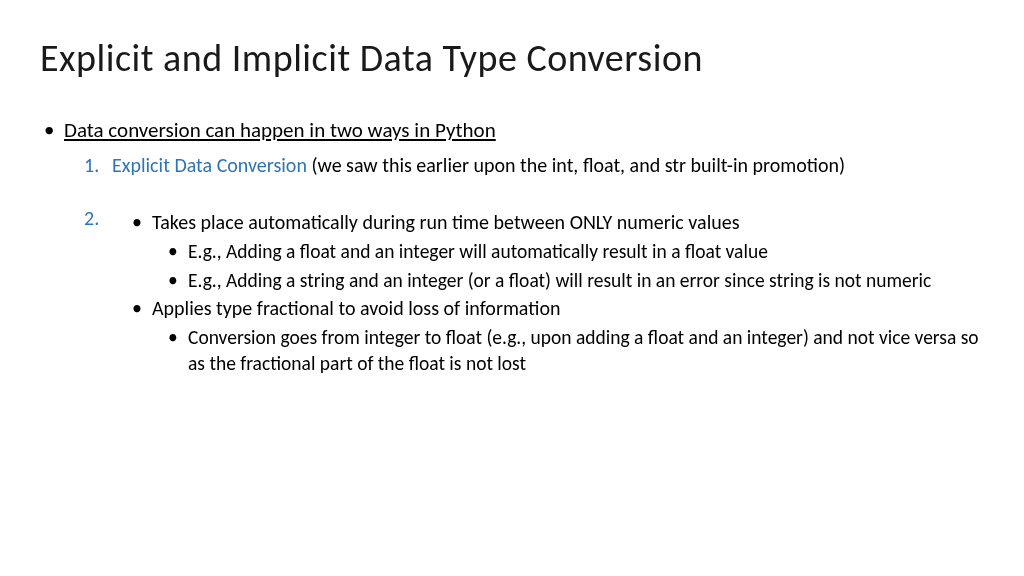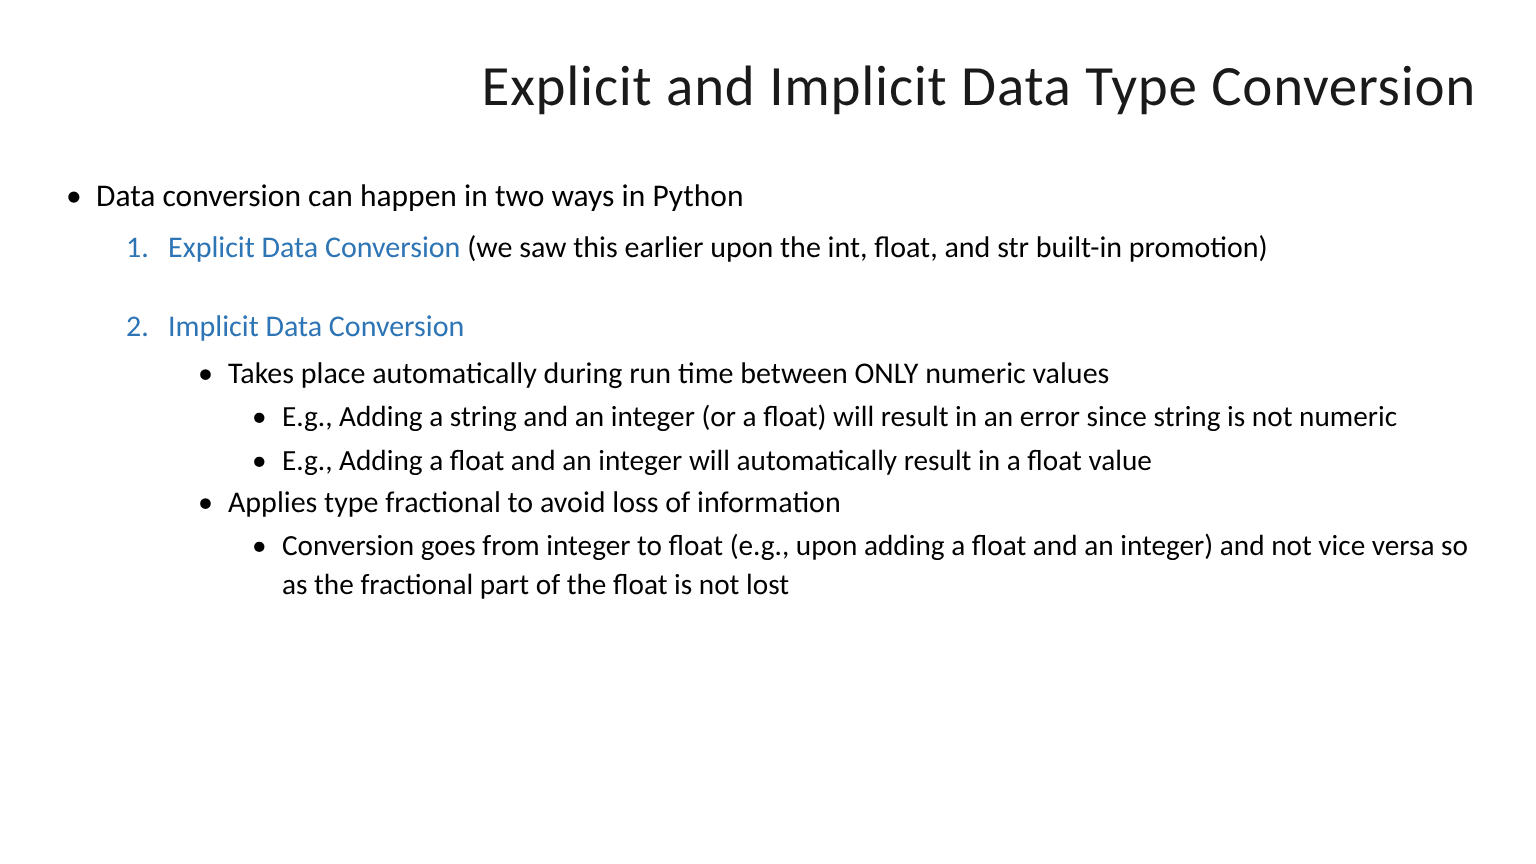--- a/index.html
+++ b/index.html
@@ -12,33 +12,34 @@
       height: 576px;
       background: #ffffff;
       font-family: Calibri, 'Segoe UI', Arial, sans-serif;
       color: #000000;
       padding: 35px 40px 30px 40px;
       overflow: hidden;
     }
     .title {
       font-size: 38px;
       font-weight: 400;
-      text-align: right;
+      text-align: left;
       color: #1a1a1a;
       margin-bottom: 35px;
       letter-spacing: 0.5px;
     }
     .content {
       font-size: 21px;
       line-height: 1.35;
     }
     .bullet-l1 {
       position: relative;
       padding-left: 24px;
       margin-bottom: 8px;
+      text-decoration: underline;
     }
     .bullet-l1::before {
       content: '•';
       position: absolute;
       left: 4px;
       top: 0;
     }
     .num-l2 {
       position: relative;
       padding-left: 72px;
@@ -98,33 +99,32 @@
 
   <div class="num-l2">
     <span class="num">1.</span>
     <span class="link-text">Explicit Data Conversion</span><span> (we saw this earlier upon the </span><span class="italic">int</span><span>, </span><span class="italic">float</span><span>, and </span><span class="italic">str</span><span> built-in promotion)</span>
   </div>
 
   <div class="gap"></div>
 
   <div class="num-l2">
     <span class="num">2.</span>
-    <span class="link-text">Implicit Data Conversion</span>
   </div>
 
   <div class="bullet-l3">
     <span>Takes place </span><span class="italic">automatically</span><span> during run time between </span><span class="italic">ONLY</span><span> numeric values</span>
   </div>
 
   <div class="bullet-l4">
-    <span>E.g., Adding a string and an integer (or a float) will result in an </span><span class="italic">error</span><span> since string is not numeric</span>
+    <span>E.g., Adding a float and an integer will automatically result in a float value</span>
   </div>
 
   <div class="bullet-l4">
-    <span>E.g., Adding a float and an integer will automatically result in a float value</span>
+    <span>E.g., Adding a string and an integer (or a float) will result in an </span><span class="italic">error</span><span> since string is not numeric</span>
   </div>
 
   <div class="bullet-l3">
     <span>Applies </span><span class="italic">type fractional</span><span> to avoid loss of information</span>
   </div>
 
   <div class="bullet-l4">
     <span>Conversion goes from integer to float (e.g., upon adding a float and an integer) and not vice versa so as the fractional part of the float is not lost</span>
   </div>
 

